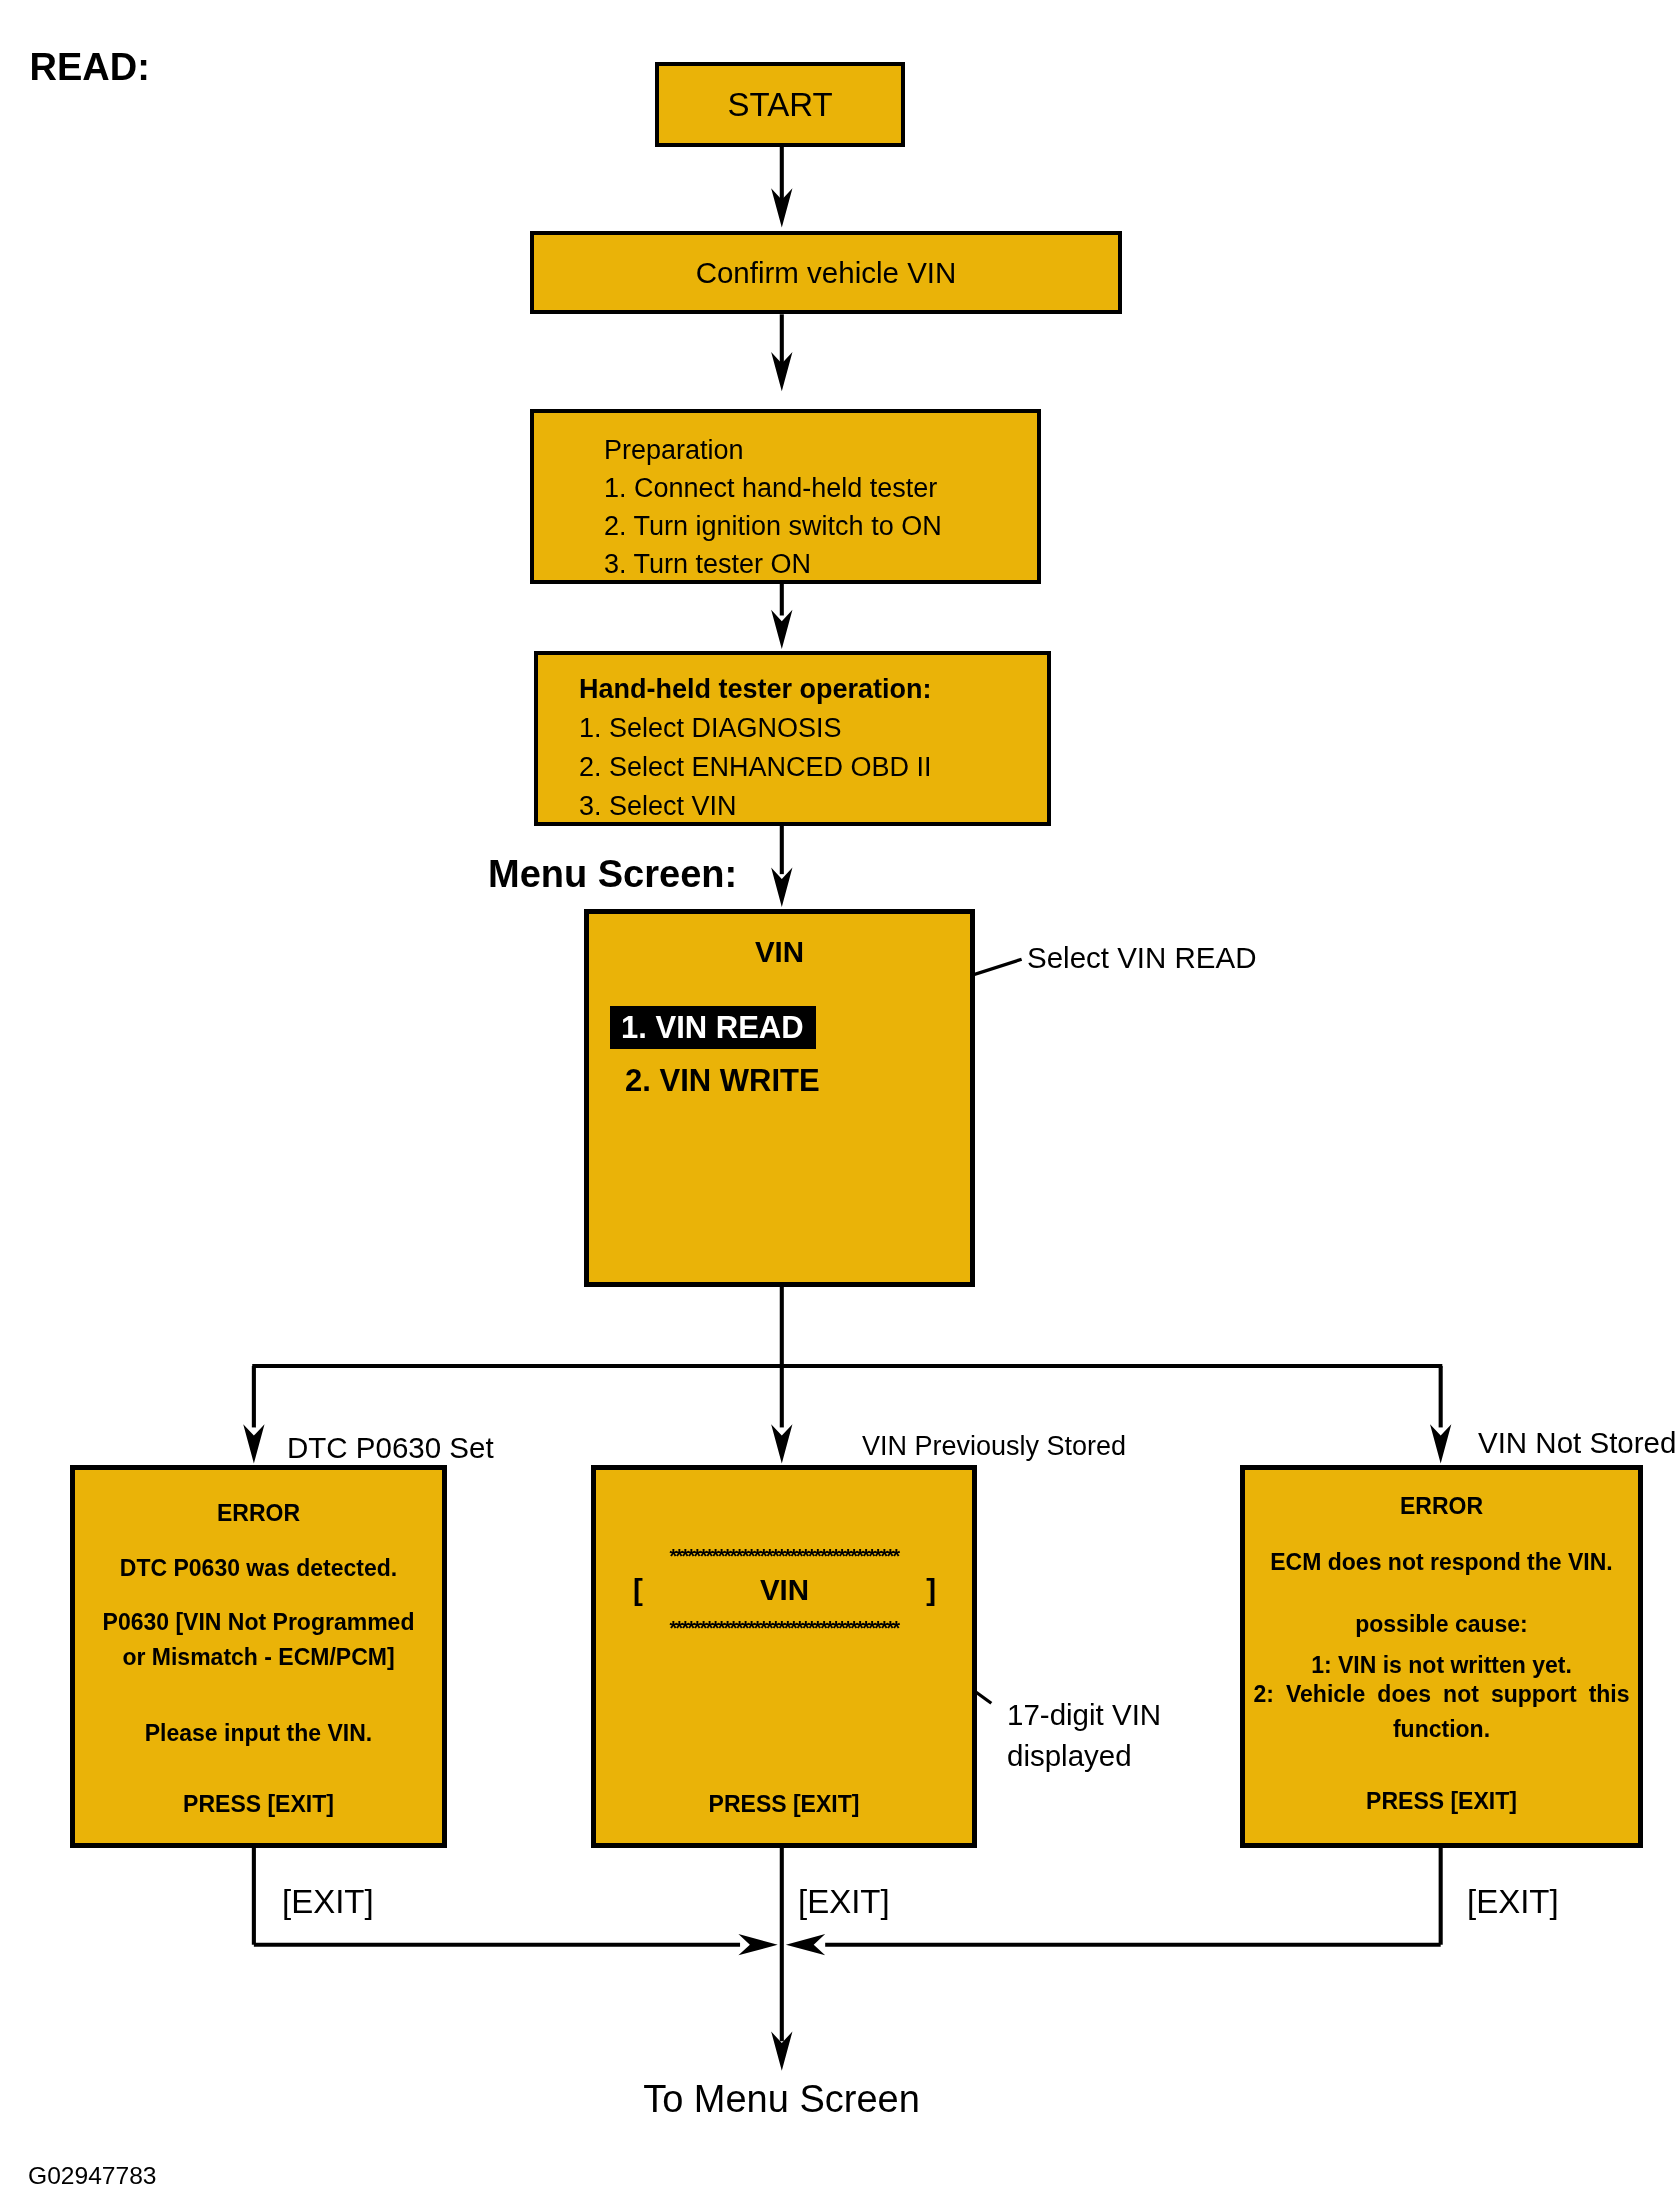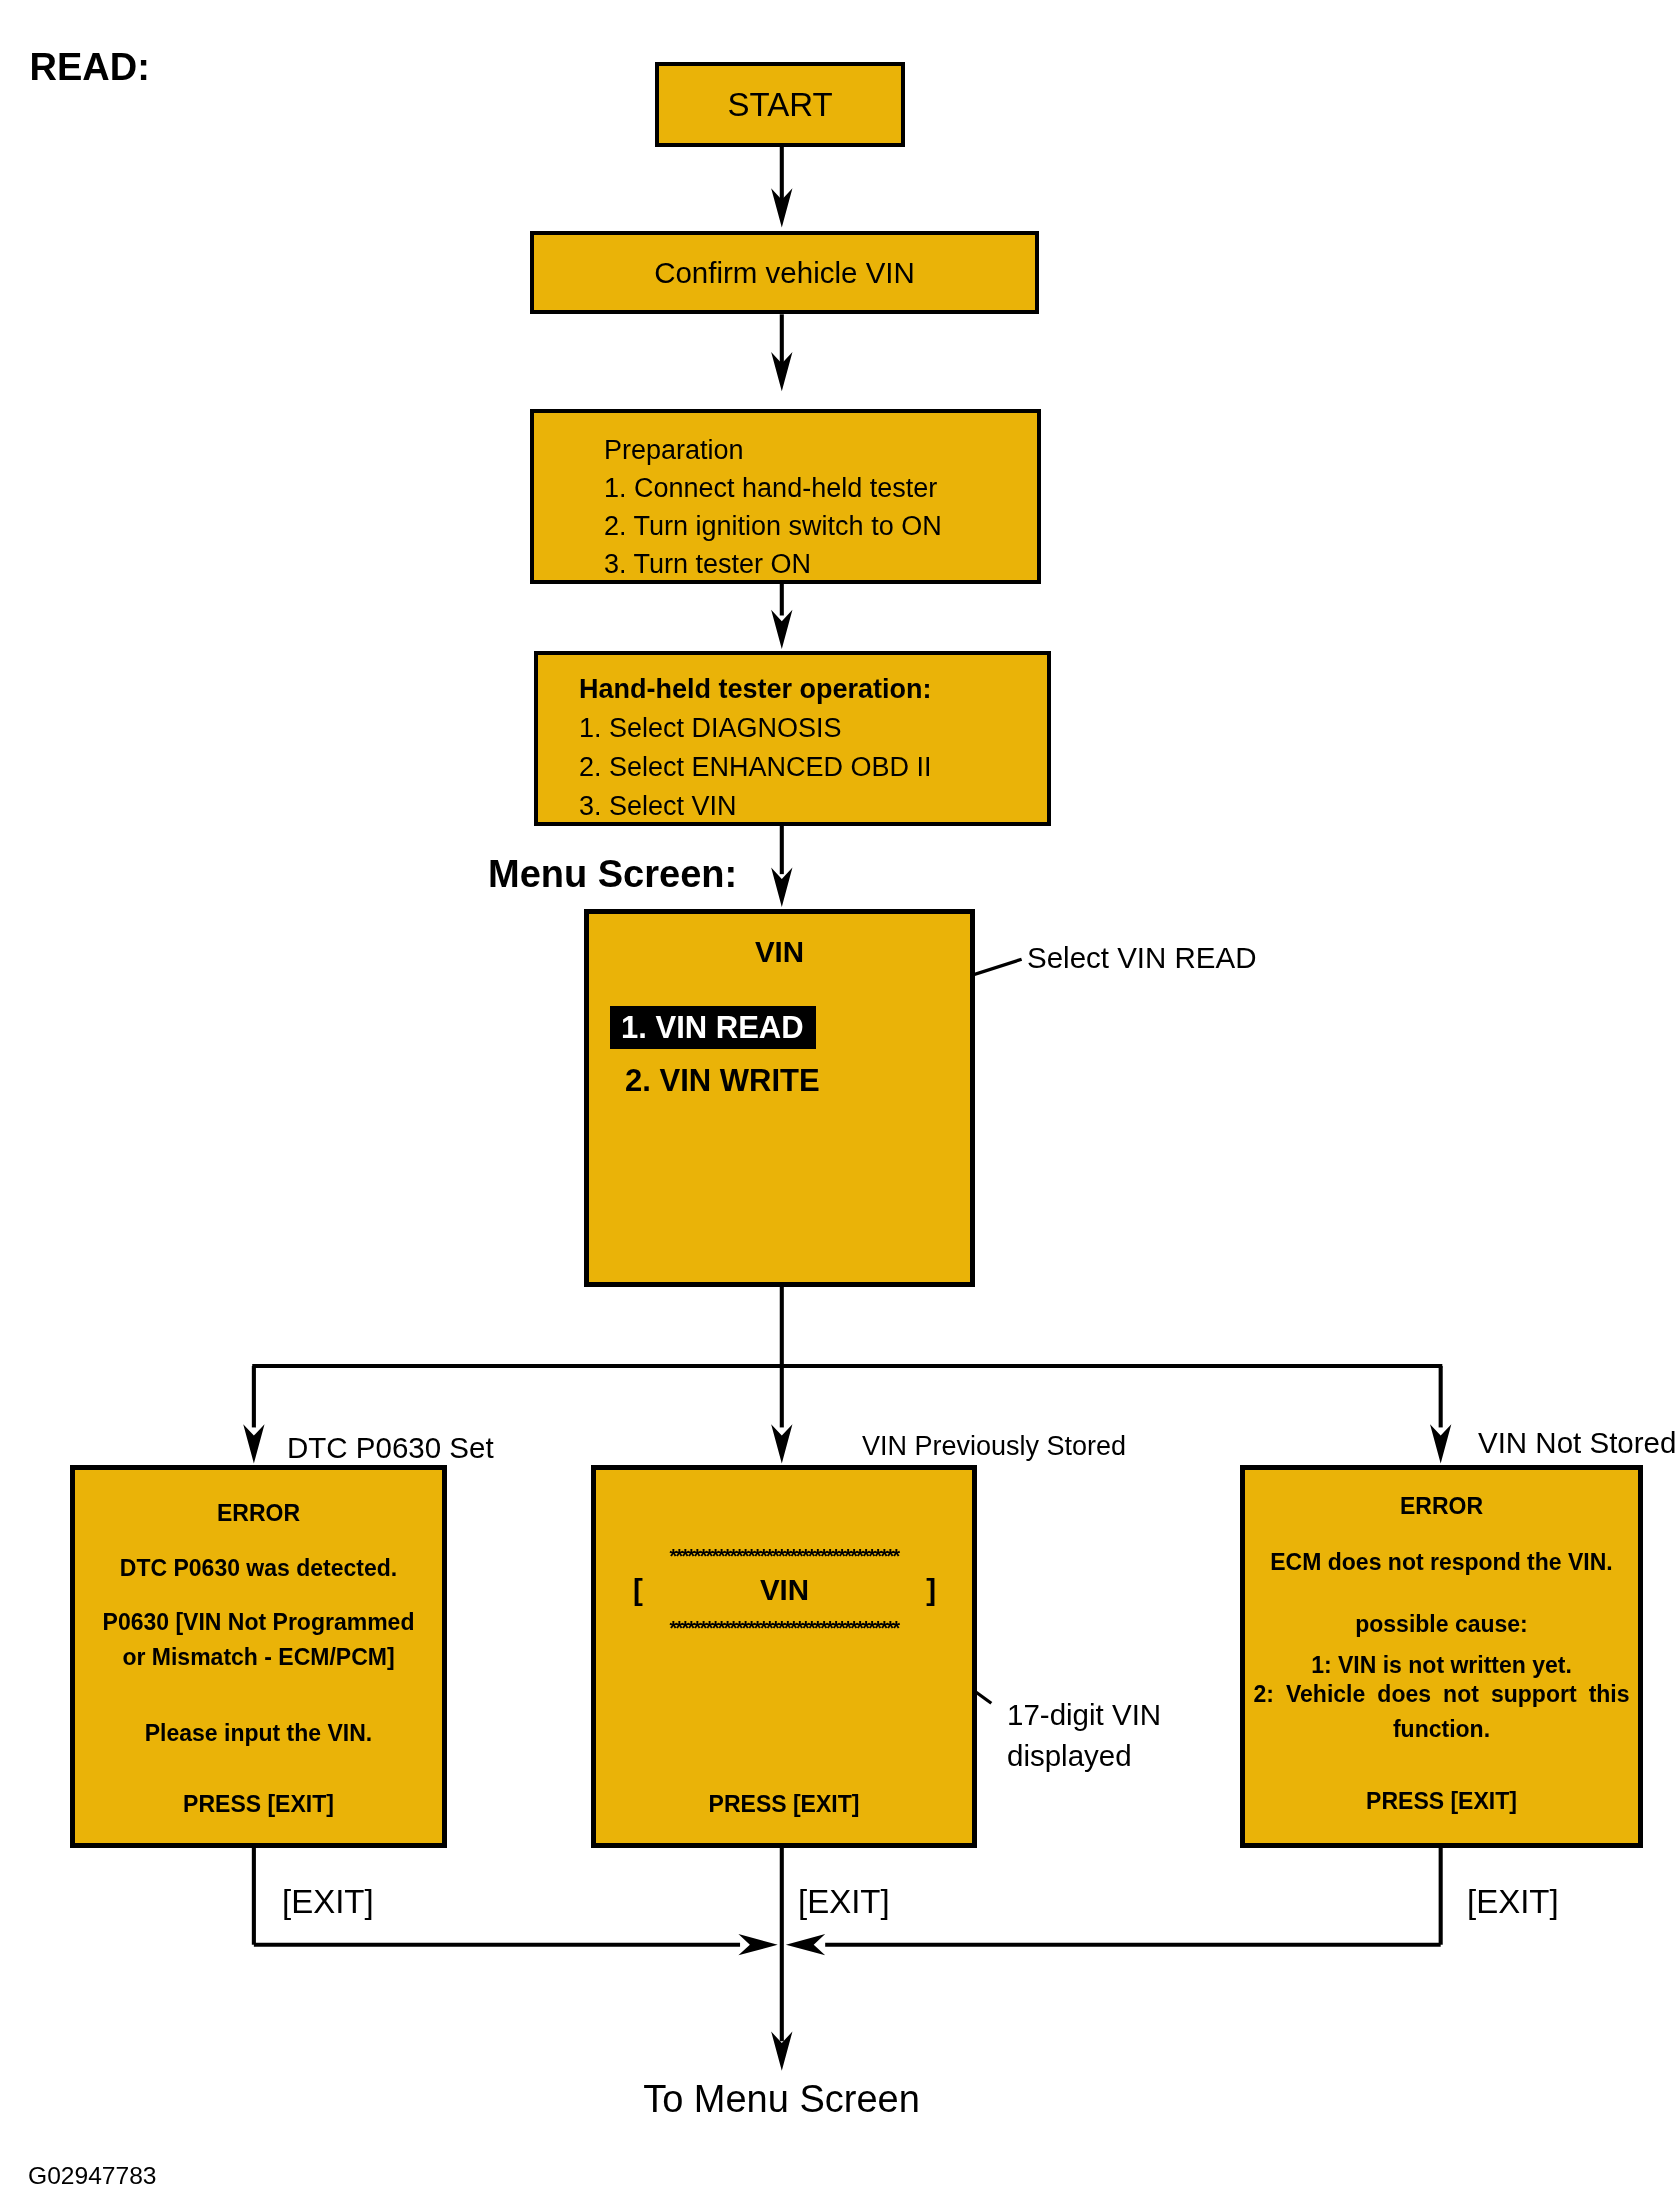--- a/index.html
+++ b/index.html
@@ -37,21 +37,21 @@
   .bold { font-weight: bold; }
   .pre { white-space: pre; }
   .absline {
     position: absolute;
     left: 0; right: 0;
     text-align: center;
     white-space: nowrap;
   }
   
   #start-box   { left: 655px; top: 62px;  width: 250px; height: 85px; font-size: 33px; }
-  #confirm-box { left: 530px; top: 231px; width: 509px; height: 83px; font-size: 29.5px; }
+  #confirm-box { left: 530px; top: 231px; width: 592px; height: 83px; font-size: 29.5px; }
   #prep-box    { left: 530px; top: 393px; width: 511px; height: 175px; font-size: 27px; margin-top: 16px; }
   #prep-box .inner { padding: 18px 8.2px 0 70px; line-height: 38px; }
   #tester-box  { left: 534px; top: 651px; width: 517px; height: 175px; font-size: 27px; }
   #tester-box .inner { padding: 14.7px 8.2px 0 41px; line-height: 39px; }
   
   #menu-box { left: 584px; top: 909px; width: 391px; height: 378px; }
   #menu-title { position: absolute; left: 0; right: 0; top: 21px; text-align: center; font-size: 29.5px; font-weight: bold; }
   #menu-highlight {
     position: absolute; left: 21px; top: 92px; width: 206px; height: 43px;
     background: #000000; color: #ffffff; font-size: 31px; font-weight: bold;

